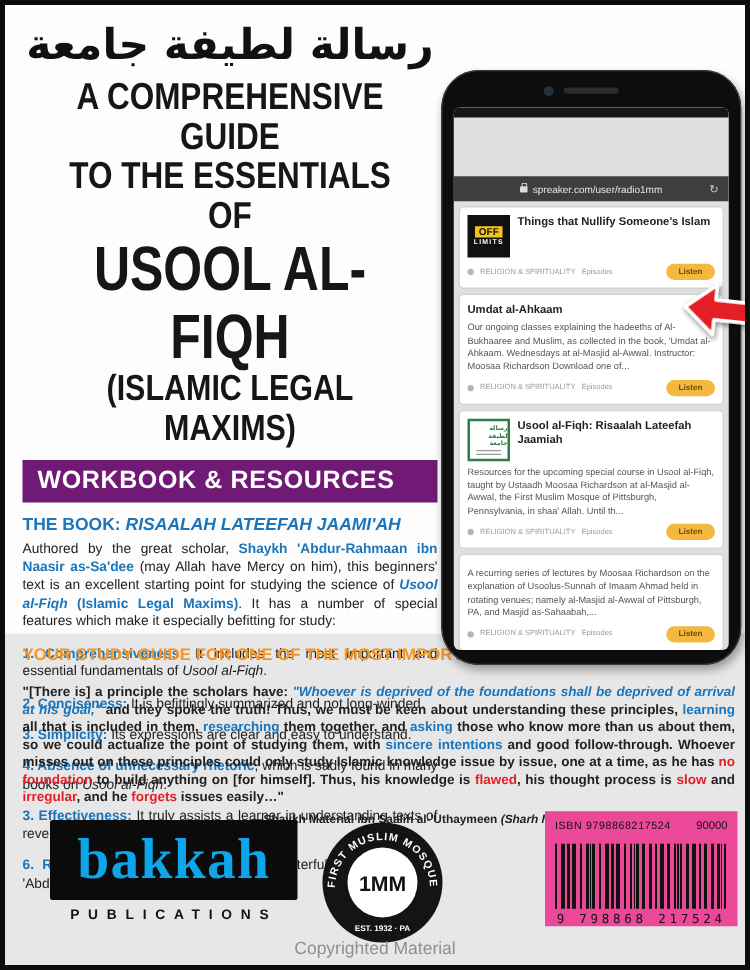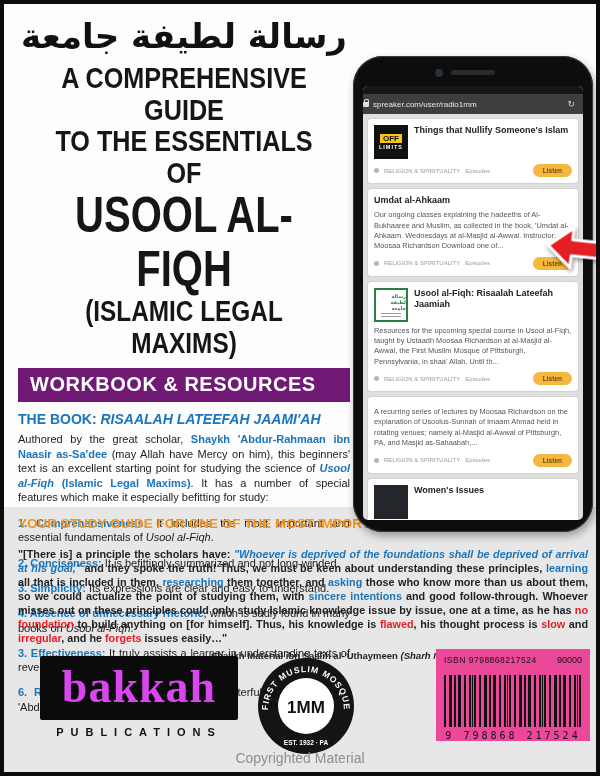--- a/index.html
+++ b/index.html
@@ -31,21 +31,21 @@
 
   
   .study{position:absolute;left:14px;top:512px;width:572px;color:#f7941d;
          font-weight:bold;font-size:13.5px;z-index:2;}
   .quote{position:absolute;left:14px;top:532px;width:570px;font-size:10.8px;font-weight:bold;
          line-height:1.3;color:#222;text-align:justify;z-index:2;}
   .attrib{position:absolute;right:16px;top:636px;font-size:9.5px;color:#222;z-index:2;}
 
   
   .bakkah{position:absolute;left:36px;top:652px;width:198px;z-index:2;}
-  .bakkah-box{background:#0b0b0b;color:#d946ef;text-align:center;border-radius:2px;
+  .bakkah-box{background:#0b0b0b;color:#0ea5e9;text-align:center;border-radius:2px;
               font-family:"Liberation Serif",serif;font-weight:bold;font-size:46px;
               height:64px;line-height:62px;letter-spacing:1px;}
   .bakkah-sub{text-align:center;font-size:11px;letter-spacing:7px;margin-top:6px;
               font-weight:bold;color:#111;}
   .mosque{position:absolute;left:252px;top:652px;width:100px;height:100px;z-index:2;}
   .barcode-box{position:absolute;left:432px;top:645px;width:154px;height:92px;background:#ec4899;
                z-index:2;padding:6px 8px;box-sizing:border-box;}
   .isbn-line{font-size:8.5px;color:#111;letter-spacing:.5px;}
   .price-code{position:absolute;right:8px;top:6px;font-size:9px;color:#111;}
   .bars{margin-top:10px;height:52px;
@@ -60,21 +60,21 @@
   .phone{position:absolute;left:349px;top:52px;width:240px;height:476px;background:#0d0d0d;
          border-radius:30px;z-index:5;box-shadow:0 0 0 1px #3a3a3a inset,2px 4px 8px rgba(0,0,0,.35);}
   .speaker{position:absolute;top:14px;left:50%;transform:translateX(-50%);width:44px;height:5px;
            border-radius:3px;background:#2b2b2b;}
   .camera{position:absolute;top:13px;left:calc(50% - 38px);width:8px;height:8px;border-radius:50%;
           background:#27313a;}
   .screen{position:absolute;left:10px;right:10px;top:30px;bottom:12px;background:#dfdfdf;
           border-radius:5px;overflow:hidden;}
   .statusbar{height:8px;background:#161616;}
   .urlbar{height:20px;background:#3e3e3e;color:#e8e8e8;display:flex;align-items:center;
-          gap:4px;font-size:8px;position:relative;}
+          justify-content:center;gap:4px;font-size:8px;position:relative;margin-top:47px;}
   .lock{width:6px;height:5px;background:#ddd;border-radius:1px;position:relative;}
   .lock::before{content:"";position:absolute;top:-3px;left:1px;width:3px;height:3px;
                 border:1px solid #ddd;border-bottom:none;border-radius:2px 2px 0 0;}
   .refresh{position:absolute;right:8px;color:#cfcfcf;font-size:9px;}
   .cards{padding:5px;}
   .card{background:#fff;border-radius:3px;margin-bottom:6px;padding:6px;
         box-shadow:0 0 0 1px #d2d2d2;}
   .card-head{display:flex;gap:6px;align-items:flex-start;}
   .thumb{width:34px;height:34px;flex:0 0 34px;box-sizing:border-box;}
   .card-title{font-weight:bold;font-size:9px;color:#222;line-height:1.25;}

